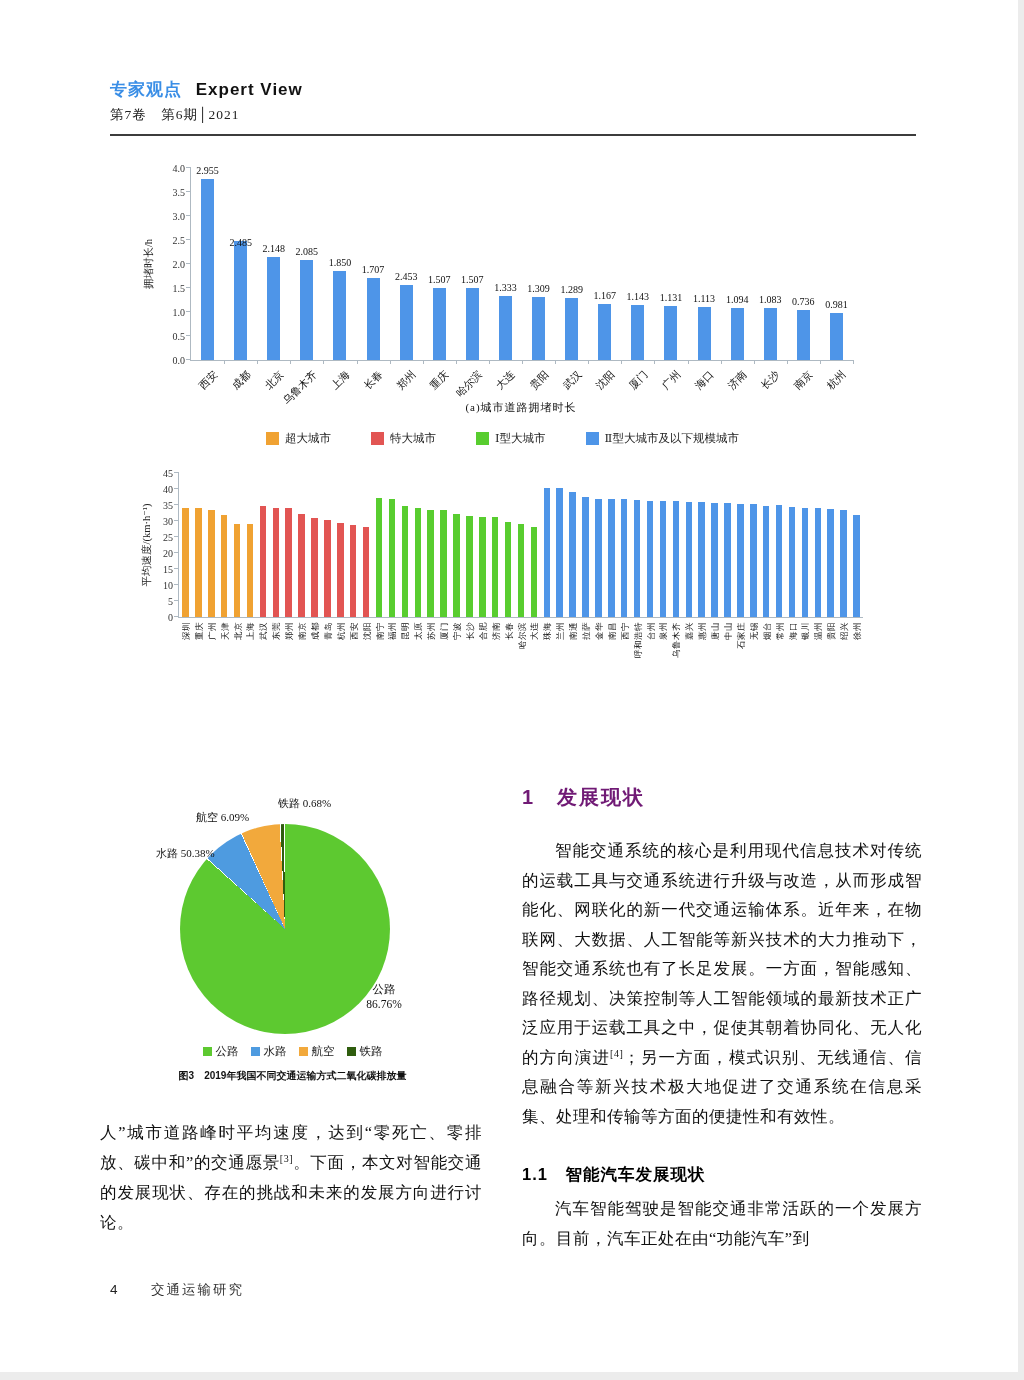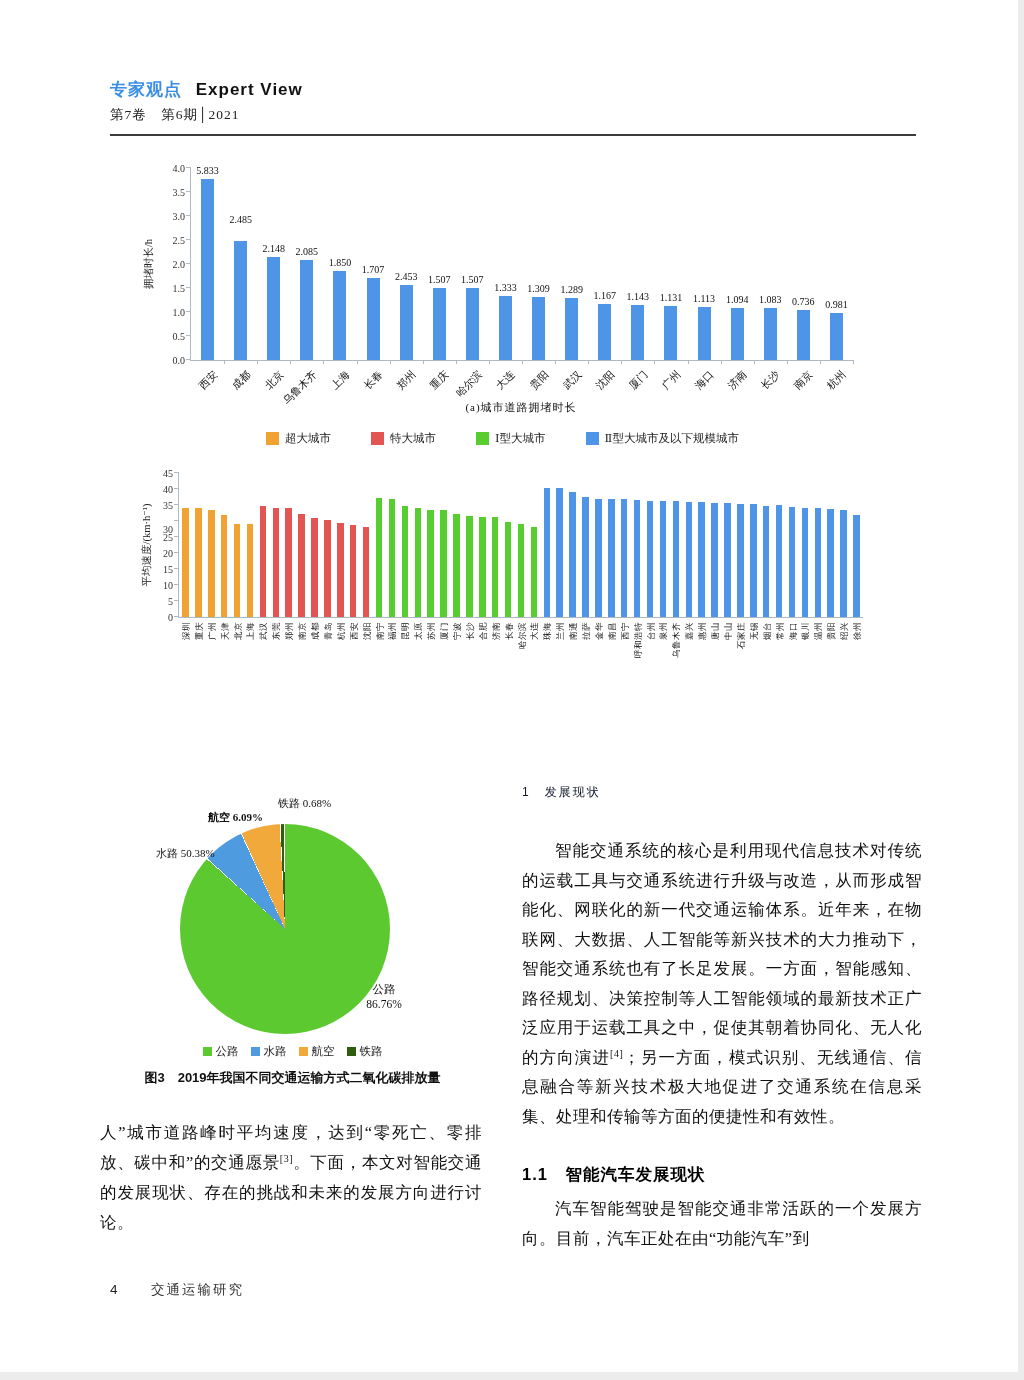--- a/index.html
+++ b/index.html
@@ -51,29 +51,29 @@
   
   .figure3{position:absolute;left:100px;top:788px;width:385px;height:320px;}
   .pie{position:absolute;left:80px;top:36px;width:210px;height:210px;border-radius:50%;}
   .pie-label{position:absolute;font-size:11px;color:#111;white-space:nowrap;}
   .pie-label.two-line{text-align:center;white-space:normal;line-height:15px;font-size:11.5px;}
   .pie-legend{position:absolute;left:0;top:256px;width:385px;display:flex;justify-content:center;
               gap:12px;font-size:11.5px;color:#222;align-items:center;}
   .pie-legend .legend-swatch{width:9px;height:9px;}
   .fig3-caption{position:absolute;left:-5px;top:281px;width:395px;text-align:center;
                 font-family:"Liberation Sans","DejaVu Sans",sans-serif;font-weight:700;
-                font-size:13px;color:#111;}
+                font-size:10px;color:#111;}
 
   
   .para{font-size:16.5px;line-height:30px;text-align:justify;color:#111;letter-spacing:0.5px;}
   .para sup{font-size:10px;vertical-align:super;line-height:0;}
   .left-para{position:absolute;left:100px;top:1118px;width:382px;}
   .right-col{position:absolute;left:522px;top:782px;width:400px;}
   .h1{position:absolute;left:0;top:2px;font-family:"Liberation Sans","DejaVu Sans",sans-serif;
-      font-weight:400;font-size:12px;letter-spacing:2px;color:#0f172a;}
+      font-weight:700;font-size:20px;letter-spacing:2px;color:#701a75;}
   .right-para1{position:absolute;left:0;top:54px;width:400px;line-height:29.5px;text-indent:2em;}
   .h2{position:absolute;left:0;top:382px;font-family:"Liberation Sans","DejaVu Sans",sans-serif;
       font-weight:700;font-size:16.5px;color:#000;letter-spacing:1px;}
   .right-para2{position:absolute;left:0;top:412px;width:400px;text-indent:2em;}
 
   .footer{position:absolute;left:110px;top:1281px;font-size:13.5px;color:#333;}
   .footer .pg{font-family:"Liberation Sans","DejaVu Sans",sans-serif;color:#222;}
   .footer .jn{margin-left:30px;letter-spacing:2px;}
 </style>
 </head>
@@ -105,25 +105,25 @@
         <div class="ytick-mark" style="bottom: 96px;"></div>
         <div class="ytick-label" style="bottom: 114px;">2.5</div>
         <div class="ytick-mark" style="bottom: 120px;"></div>
         <div class="ytick-label" style="bottom: 138px;">3.0</div>
         <div class="ytick-mark" style="bottom: 144px;"></div>
         <div class="ytick-label" style="bottom: 162px;">3.5</div>
         <div class="ytick-mark" style="bottom: 168px;"></div>
         <div class="ytick-label" style="bottom: 186px;">4.0</div>
         <div class="ytick-mark" style="bottom: 192px;"></div>
         <div class="bar" style="left: 10.05px; width: 13px; height: 180.912px; background: rgb(78, 149, 232);"></div>
-        <div class="vlabel" style="left: -7.45px; bottom: 183.912px;">5.833</div>
+        <div class="vlabel" style="left: -7.45px; bottom: 183.912px;">2.955</div>
         <div class="alab" style="right: 642.45px; top: 200px;">西安</div>
         <div class="xtick-mark" style="left: 33.1px; top: 192px;"></div>
         <div class="bar" style="left: 43.15px; width: 13px; height: 119.28px; background: rgb(78, 149, 232);"></div>
-        <div class="vlabel" style="left: 25.65px; bottom: 135px;">2.485</div>
+        <div class="vlabel" style="left: 25.65px; bottom: 112px;">2.485</div>
         <div class="alab" style="right: 609.35px; top: 200px;">成都</div>
         <div class="xtick-mark" style="left: 66.2px; top: 192px;"></div>
         <div class="bar" style="left: 76.25px; width: 13px; height: 103.104px; background: rgb(78, 149, 232);"></div>
         <div class="vlabel" style="left: 58.75px; bottom: 106.104px;">2.148</div>
         <div class="alab" style="right: 576.25px; top: 200px;">北京</div>
         <div class="xtick-mark" style="left: 99.3px; top: 192px;"></div>
         <div class="bar" style="left: 109.35px; width: 13px; height: 100.08px; background: rgb(78, 149, 232);"></div>
         <div class="vlabel" style="left: 91.85px; bottom: 103.08px;">2.085</div>
         <div class="alab" style="right: 543.15px; top: 200px;">乌鲁木齐</div>
         <div class="xtick-mark" style="left: 132.4px; top: 192px;"></div>
@@ -222,21 +222,21 @@
         <div class="ytick-label" style="bottom: 10px; left: -32px; width: 26px;">5</div>
         <div class="ytick-mark" style="bottom: 16px;"></div>
         <div class="ytick-label" style="bottom: 26px; left: -32px; width: 26px;">10</div>
         <div class="ytick-mark" style="bottom: 32px;"></div>
         <div class="ytick-label" style="bottom: 42px; left: -32px; width: 26px;">15</div>
         <div class="ytick-mark" style="bottom: 48px;"></div>
         <div class="ytick-label" style="bottom: 58px; left: -32px; width: 26px;">20</div>
         <div class="ytick-mark" style="bottom: 64px;"></div>
         <div class="ytick-label" style="bottom: 74px; left: -32px; width: 26px;">25</div>
         <div class="ytick-mark" style="bottom: 80px;"></div>
-        <div class="ytick-label" style="bottom: 82px; left: -32px; width: 26px; font-family: Liberation Serif, serif;">30</div>
+        <div class="ytick-label" style="bottom: 90px; left: -32px; width: 26px; font-family: Liberation Serif, serif;">30</div>
         <div class="ytick-mark" style="bottom: 96px;"></div>
         <div class="ytick-label" style="bottom: 106px; left: -32px; width: 26px;">35</div>
         <div class="ytick-mark" style="bottom: 112px;"></div>
         <div class="ytick-label" style="bottom: 122px; left: -32px; width: 26px;">40</div>
         <div class="ytick-mark" style="bottom: 128px;"></div>
         <div class="ytick-label" style="bottom: 138px; left: -32px; width: 26px;">45</div>
         <div class="ytick-mark" style="bottom: 144px;"></div>
         <div class="bar" style="left: 3.20283px; width: 6.5px; height: 108.8px; background: rgb(240, 162, 50);"></div>
         <div class="blab" style="right: 682.047px; top: 149px;">深圳</div>
         <div class="bar" style="left: 16.1085px; width: 6.5px; height: 108.8px; background: rgb(240, 162, 50);"></div>
@@ -343,21 +343,21 @@
         <div class="blab" style="right: 23.8585px; top: 149px;">绍兴</div>
         <div class="bar" style="left: 674.297px; width: 6.5px; height: 102.4px; background: rgb(78, 149, 232);"></div>
         <div class="blab" style="right: 10.9528px; top: 149px;">徐州</div>
       </div>
   </div>
 
 
   <div class="figure3">
     <div class="pie" style="background: conic-gradient(rgb(93, 201, 48) 0deg, rgb(93, 201, 48) 311.836deg, rgb(255, 255, 255) 311.836deg, rgb(255, 255, 255) 312.336deg, rgb(78, 155, 224) 312.336deg, rgb(78, 155, 224) 335.128deg, rgb(255, 255, 255) 335.128deg, rgb(255, 255, 255) 335.628deg, rgb(242, 169, 60) 335.628deg, rgb(242, 169, 60) 357.052deg, rgb(255, 255, 255) 357.052deg, rgb(255, 255, 255) 357.552deg, rgb(47, 93, 14) 357.552deg, rgb(47, 93, 14) 359.5deg, rgb(255, 255, 255) 359.5deg, rgb(255, 255, 255) 360deg);"></div>
     <div class="pie-label" style="left:178px;top:8px;">铁路 0.68%</div>
-    <div class="pie-label" style="left:108px;top:22px;font-weight:bold;">航空 6.09%</div>
+    <div class="pie-label" style="left:96px;top:22px;">航空 6.09%</div>
     <div class="pie-label" style="left:56px;top:58px;">水路 50.38%</div>
     <div class="pie-label two-line" style="left:248px;top:194px;width:72px;">
       <div class="l1">公路</div>
       <div class="l2">86.76%</div>
     </div>
     <div class="pie-legend">
         <div class="legend-item" style="gap: 4px;">
           <div class="legend-swatch" style="background: rgb(93, 201, 48);"></div>
           <span>公路</span>
         </div>

